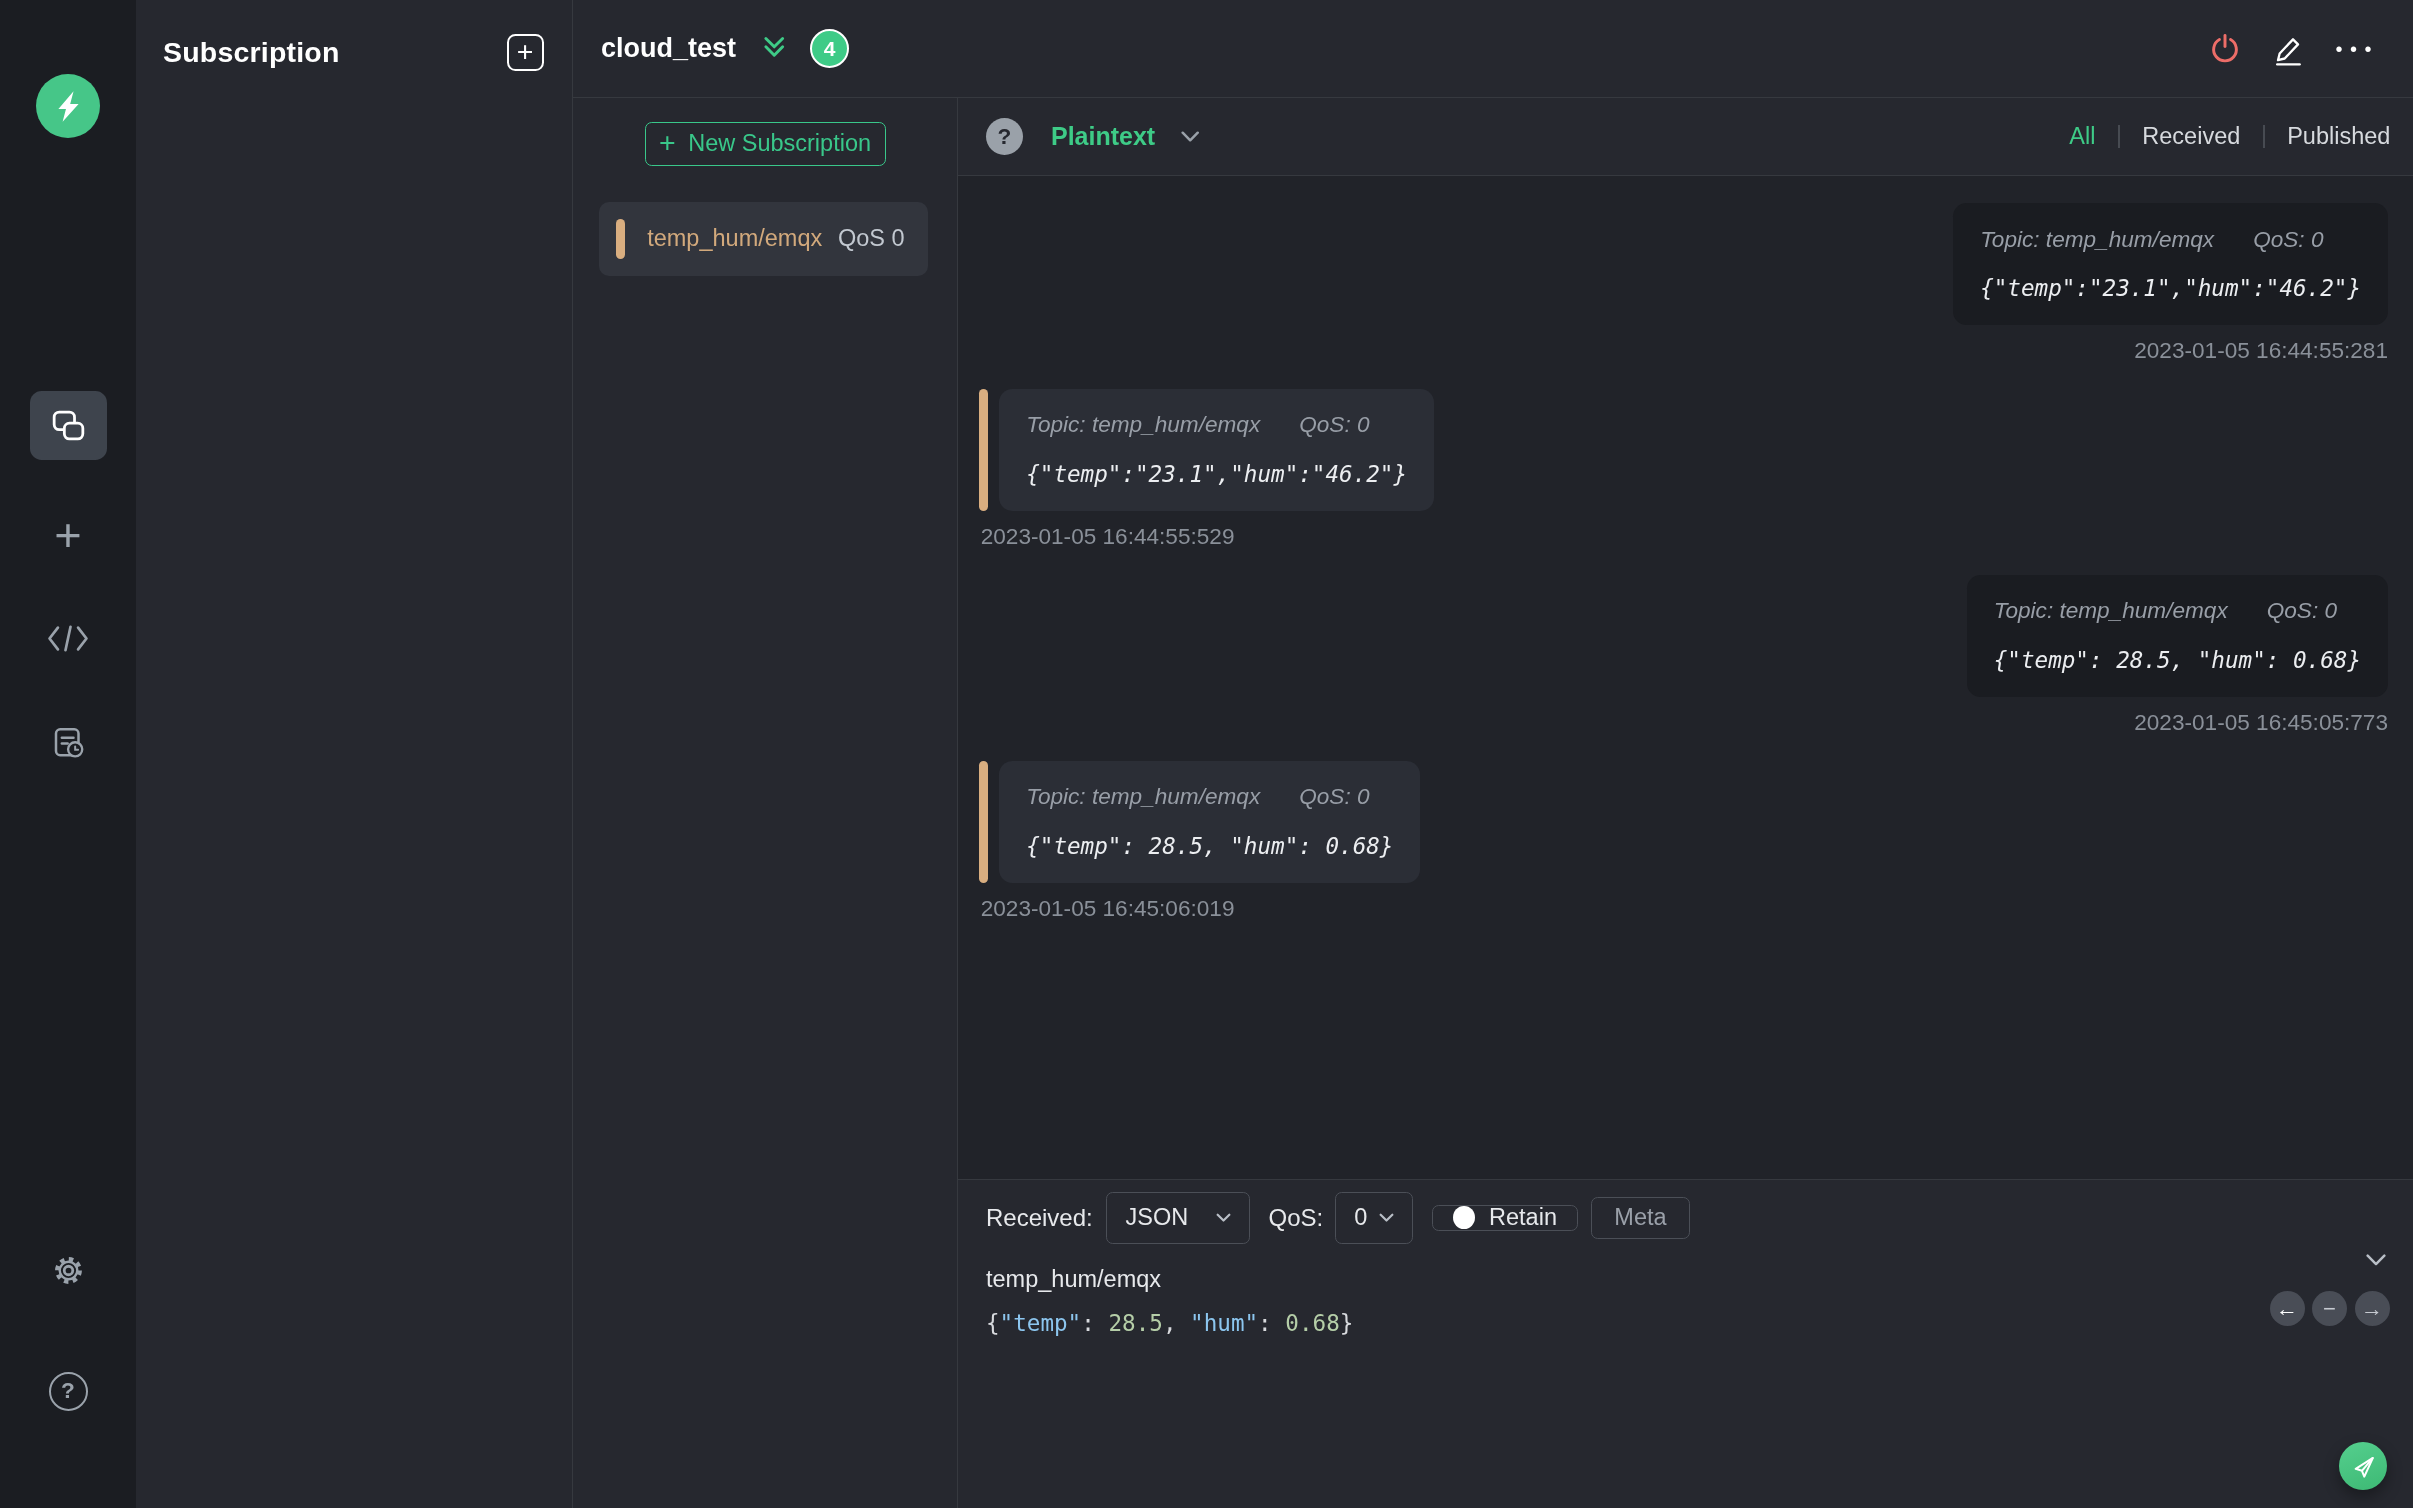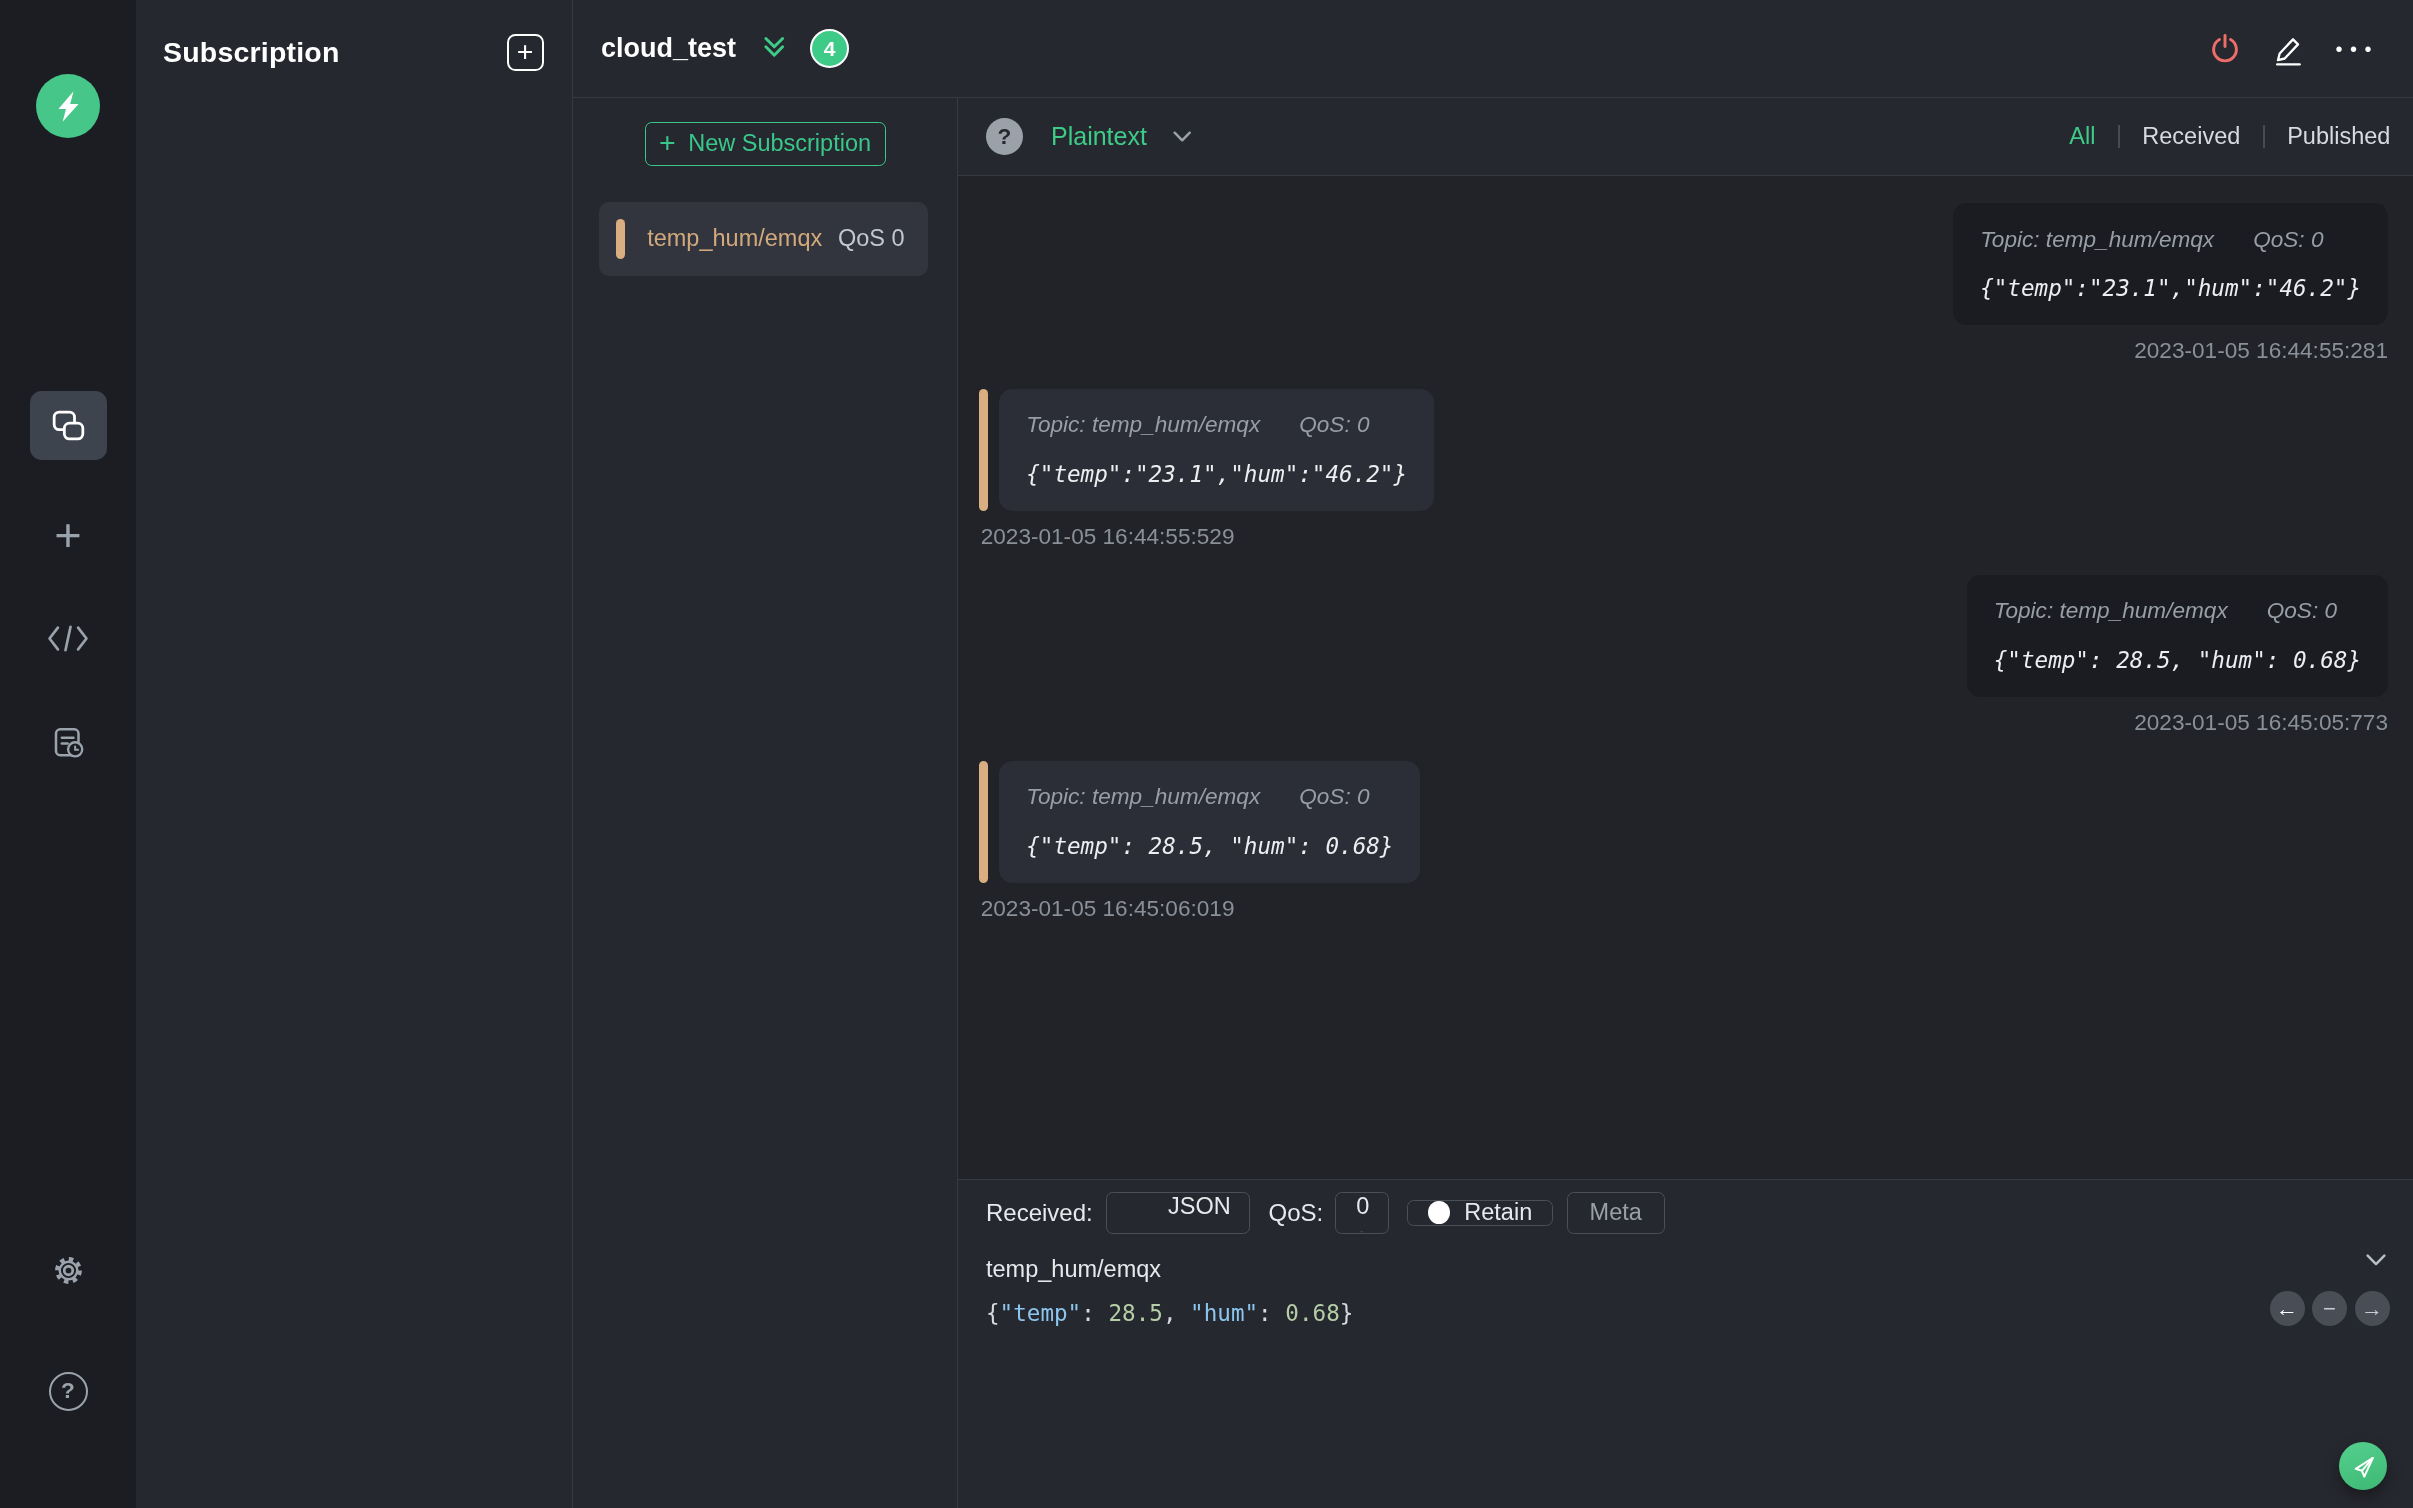--- a/index.html
+++ b/index.html
@@ -47,21 +47,21 @@
   .new-sub-plus { font-size: 28.5px; font-weight: 300; line-height: 1; margin-top: -2.5px; }
   .sub-item { margin: 36px 29px 0 26px; height: 74px; background: #32353d; border-radius: 10px; display: flex; align-items: center; padding: 0 23.5px 0 17px; }
   .sub-bar { width: 9.2px; height: 40px; border-radius: 5px; background: #d9ae80; margin-right: 22px; flex-shrink: 0; }
   .sub-topic { color: #d2a97c; font-size: 23.5px; flex: 1; }
   .sub-qos { color: #c2c8d0; font-size: 23.5px; }
 
   
   .msg-col { flex: 1; min-width: 0; display: flex; flex-direction: column; background: #26282f; }
   .msg-toolbar { height: 78px; flex-shrink: 0; border-bottom: 0.8px solid #36393f; display: flex; align-items: center; padding: 0 22.6px 0 28px; }
   .help-circle { width: 37px; height: 37px; border-radius: 50%; background: #9aa1a9; color: #26282f; font-size: 22.6px; font-weight: bold; display: flex; align-items: center; justify-content: center; }
-  .format-select { margin-left: 28px; display: flex; align-items: center; gap: 26px; color: #3ecb87; font-size: 25px; }
+  .format-select { margin-left: 28px; display: flex; align-items: center; gap: 26px; color: #3ecb87; font-size: 25px; font-weight: bold; }
   .filters { margin-left: auto; display: flex; align-items: center; }
   .filter { font-size: 23.5px; color: #d7dade; }
   .filter.active { color: #3ecb87; }
   .filter-sep { width: 1.7px; height: 22.6px; background: #474b52; margin: 0 22.6px; }
 
   .msg-list { flex: 1; min-height: 0; background: #212329; padding: 27px 25px 0 21px; display: flex; flex-direction: column; overflow: hidden; }
   .msg-block { margin-bottom: 25px; max-width: 72%; }
   .msg-block.published { align-self: flex-end; }
   .msg-block.received  { align-self: flex-start; }
   .msg-row { display: flex; }
@@ -72,21 +72,21 @@
   .bubble-head { display: flex; gap: 39px; font-size: 22.6px; color: #989ea7; }
   .bubble-payload { margin-top: 22.6px; font-family: "DejaVu Sans Mono", monospace; font-size: 22.6px; color: #eceef1; white-space: pre; }
   .msg-ts { margin-top: 13.4px; font-size: 22.6px; color: #8a9099; }
   .published .msg-ts { text-align: right; }
   .received .msg-ts { padding-left: 1.7px; }
 
   
   .publish-panel { height: 329px; flex-shrink: 0; position: relative; background: #26282f; border-top: 0.8px solid #36393f; }
   .pub-controls { display: flex; align-items: center; padding: 11.7px 0 0 28px; }
   .pub-label { font-size: 24px; color: #e7e9ec; }
-  .pub-select { height: 42px; border: 1.7px solid #4b4f57; border-radius: 6.7px; display: flex; align-items: flex-end; font-size: 23.5px; color: #e7e9ec; padding: 0 18.4px; gap: 20px; background: transparent; flex-direction: column; }
+  .pub-select { height: 52px; border: 1.7px solid #4b4f57; border-radius: 6.7px; display: flex; align-items: center; font-size: 23.5px; color: #e7e9ec; padding: 0 18.4px; gap: 20px; background: transparent; }
   .sel-format { margin-left: 13.4px; min-width: 144px; justify-content: space-between; }
   .lbl-qos { margin-left: 18.4px; }
   .sel-qos { margin-left: 11.7px; gap: 11.7px; }
   .retain-btn { margin-left: 18.4px; height: 26px; border: 1.7px solid #4b4f57; border-radius: 6.7px; display: flex; align-items: center; gap: 14.2px; padding: 0 20px; font-size: 23.5px; color: #e7e9ec; background: transparent; }
   .retain-dot { width: 22px; height: 23.5px; border-radius: 50%; background: #ffffff; }
   .meta-btn { margin-left: 13.4px; height: 42px; border: 1.7px solid #4b4f57; border-radius: 6.7px; display: flex; align-items: center; padding: 0 22px; font-size: 23.5px; color: #9aa0a9; background: transparent; text-align: center; }
   .pub-topic-row { margin-top: 22px; padding-left: 28px; font-size: 23.5px; color: #e7e9ec; }
   .topic-chevron { position: absolute; right: 27px; top: 74px; display: flex; }
   .pub-editor { margin-top: 17px; padding-left: 28px; font-family: "DejaVu Sans Mono", monospace; font-size: 22.6px; white-space: pre; }
   .tok-key { color: #8cc6ef; } .tok-num { color: #b5cea8; } .tok-punct { color: #d8dade; }

